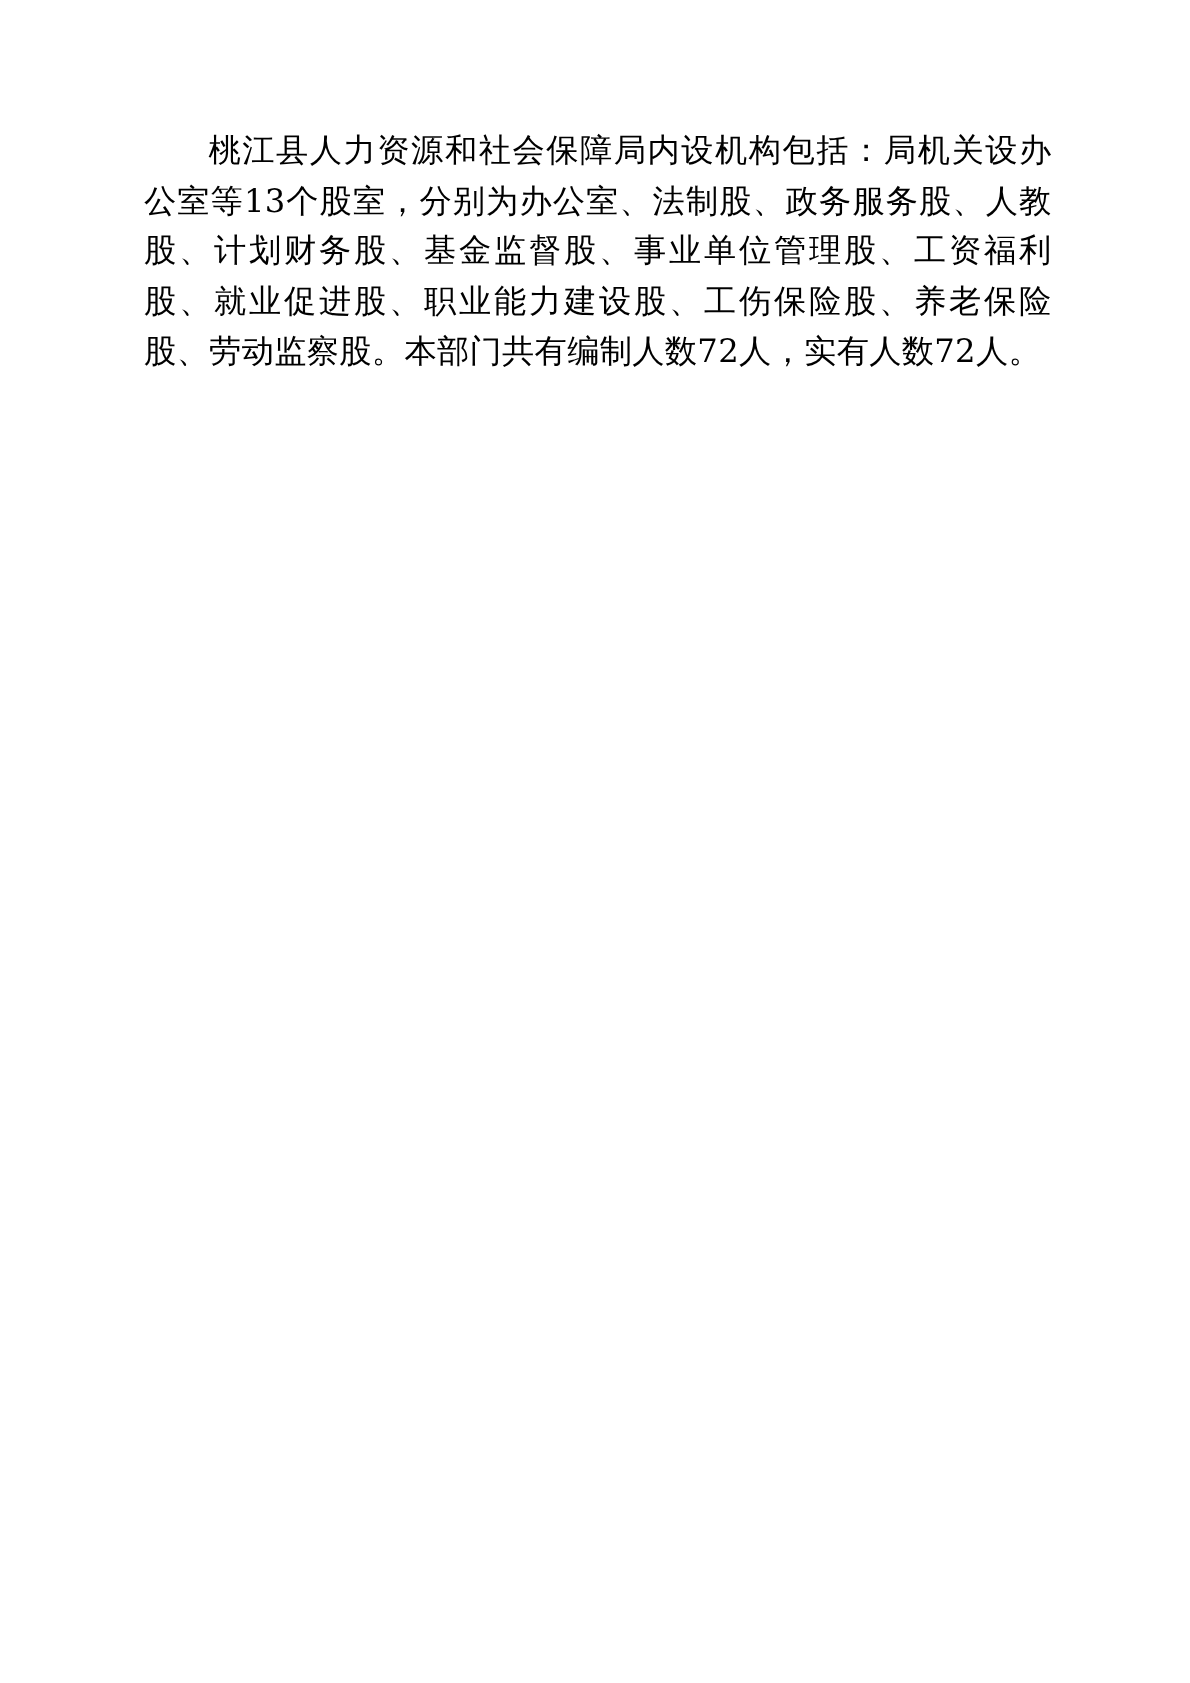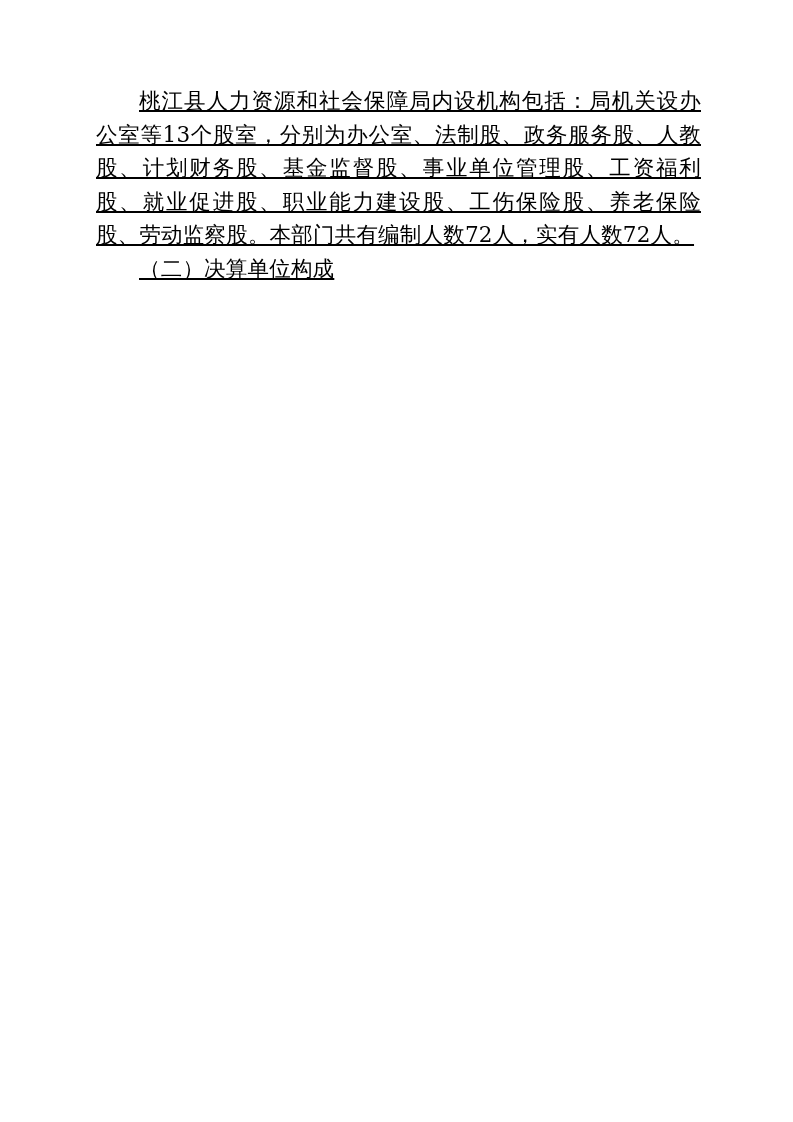--- a/index.html
+++ b/index.html
@@ -18,35 +18,33 @@
     width: 793px;
     height: 1122px;
     box-sizing: border-box;
     background: #ffffff;
   }
   .content {
     position: absolute;
     left: 96px;
     top: 84px;
     width: 605px;
-    text-decoration: underline;
   }
   .para {
     font-size: 21.5px;
     line-height: 33.5px;
     text-align: justify;
     text-justify: inter-ideograph;
     margin: 0;
     letter-spacing: 0.2px;
   }
   .indent {
     text-indent: 43px;
   }
 </style>
 </head>
 <body>
 
 <div class="page">
   <div class="content">
     <p class="para indent">桃江县人力资源和社会保障局内设机构包括：局机关设办公室等13个股室，分别为办公室、法制股、政务服务股、人教股、计划财务股、基金监督股、事业单位管理股、工资福利股、就业促进股、职业能力建设股、工伤保险股、养老保险股、劳动监察股。本部门共有编制人数72人，实有人数72人。</p>
-    <p class="para indent">（二）决算单位构成</p>
   </div>
 </div>
 
 </body></html>

